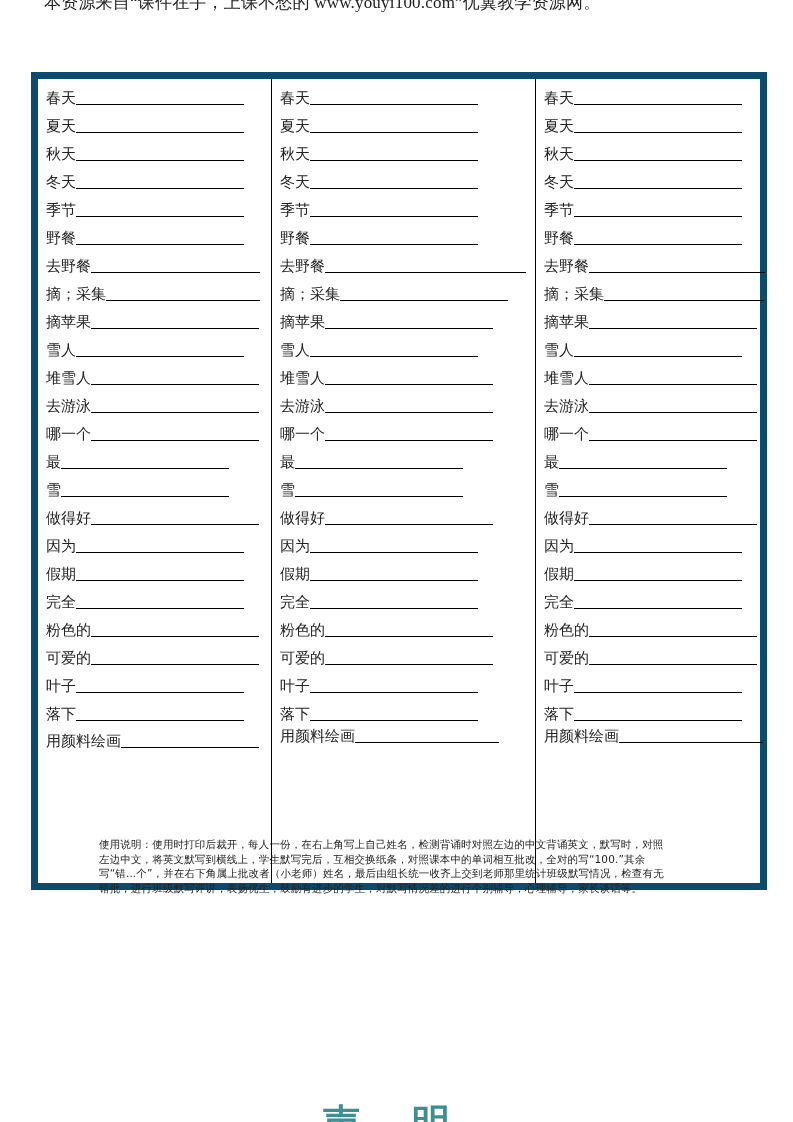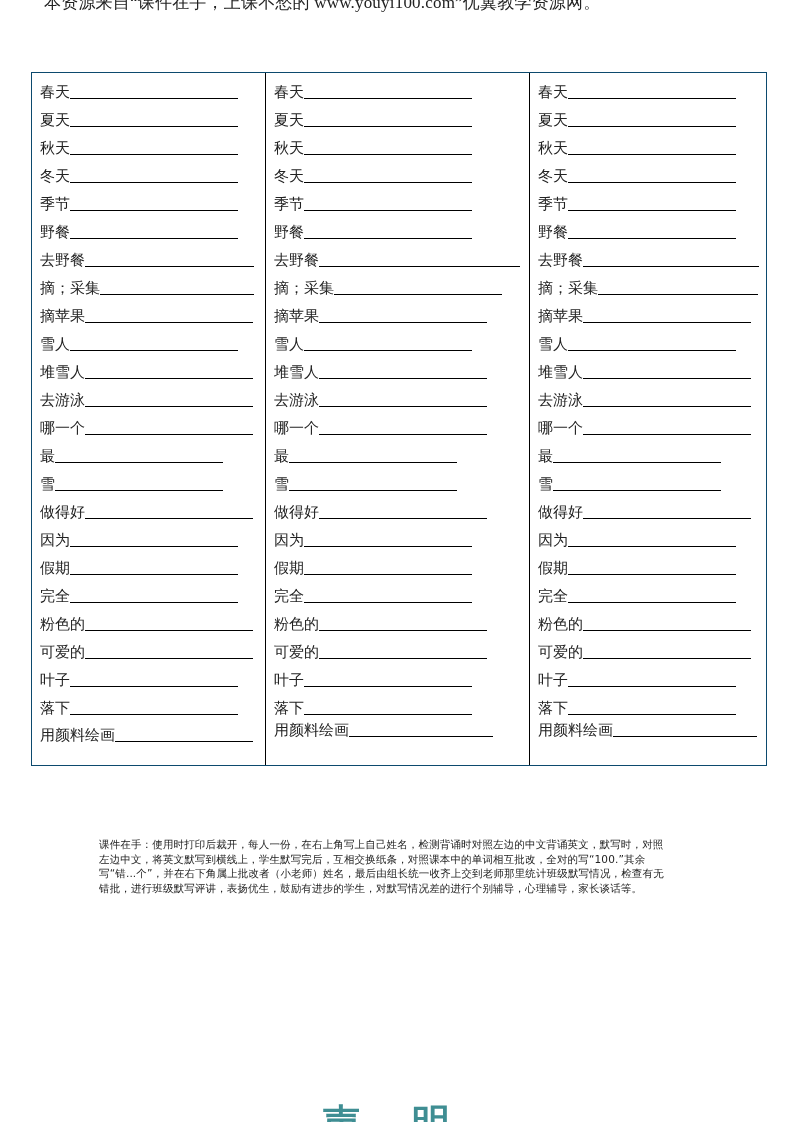--- a/index.html
+++ b/index.html
@@ -6,22 +6,22 @@
   body {
     width: 793px; height: 1122px; position: relative; overflow: hidden;
     font-family: "DejaVu Serif", "Liberation Serif", serif; color: #111;
   }
   .header-note {
     position: absolute; left: 44px; top: -9px; white-space: nowrap;
     font-size: 17px; color: #222; letter-spacing: 0.2px;
     font-family: "Liberation Serif", "DejaVu Serif", serif;
   }
   .sheet {
-    position: absolute; left: 31px; top: 72px; width: 736px; height: 694px;
-    border: 1px solid #0c4a6e; box-sizing: border-box;
+    position: absolute; left: 31px; top: 72px; width: 736px; height: 818px;
+    border: 7px solid #0c4a6e; box-sizing: border-box;
   }
   .col {
     position: absolute; top: 0; height: 100%; box-sizing: border-box;
   }
   .col.c1 { left: 0; width: 234px; border-right: 1px solid #000; }
   .col.c2 { left: 234px; width: 264px; border-right: 1px solid #000; }
   .col.c3 { left: 498px; width: 236px; }
   .row {
     position: absolute; left: 8px; height: 22px; display: flex; align-items: flex-end;
     white-space: nowrap;
@@ -341,15 +341,15 @@
         <span class="label">落下</span>
         <span class="blank" style="width: 168px;"></span>
       </div>
       <div class="row" style="top: 644px;">
         <span class="label">用颜料绘画</span>
         <span class="blank" style="width: 144px;"></span>
       </div>
     </div>
 </div>
 
-<div class="instructions">课件在手：使用时打印后裁开，每人一份，在右上角写上自己姓名，检测背诵时对照左边的中文背诵英文，默写时，对照左边中文，将英文默写到横线上，学生默写完后，互相交换纸条，对照课本中的单词相互批改，全对的写“100.”其余写“错...个”，并在右下角属上批改者（小老师）姓名，最后由组长统一收齐上交到老师那里统计班级默写情况，检查有无错批，进行班级默写评讲，表扬优生，鼓励有进步的学生，对默写情况差的进行个别辅导，心理辅导，家长谈话等。</div>
+<div class="instructions">使用说明：使用时打印后裁开，每人一份，在右上角写上自己姓名，检测背诵时对照左边的中文背诵英文，默写时，对照左边中文，将英文默写到横线上，学生默写完后，互相交换纸条，对照课本中的单词相互批改，全对的写“100.”其余写“错...个”，并在右下角属上批改者（小老师）姓名，最后由组长统一收齐上交到老师那里统计班级默写情况，检查有无错批，进行班级默写评讲，表扬优生，鼓励有进步的学生，对默写情况差的进行个别辅导，心理辅导，家长谈话等。</div>
 
 <div class="footer-title">声明</div>
 
 </body></html>

